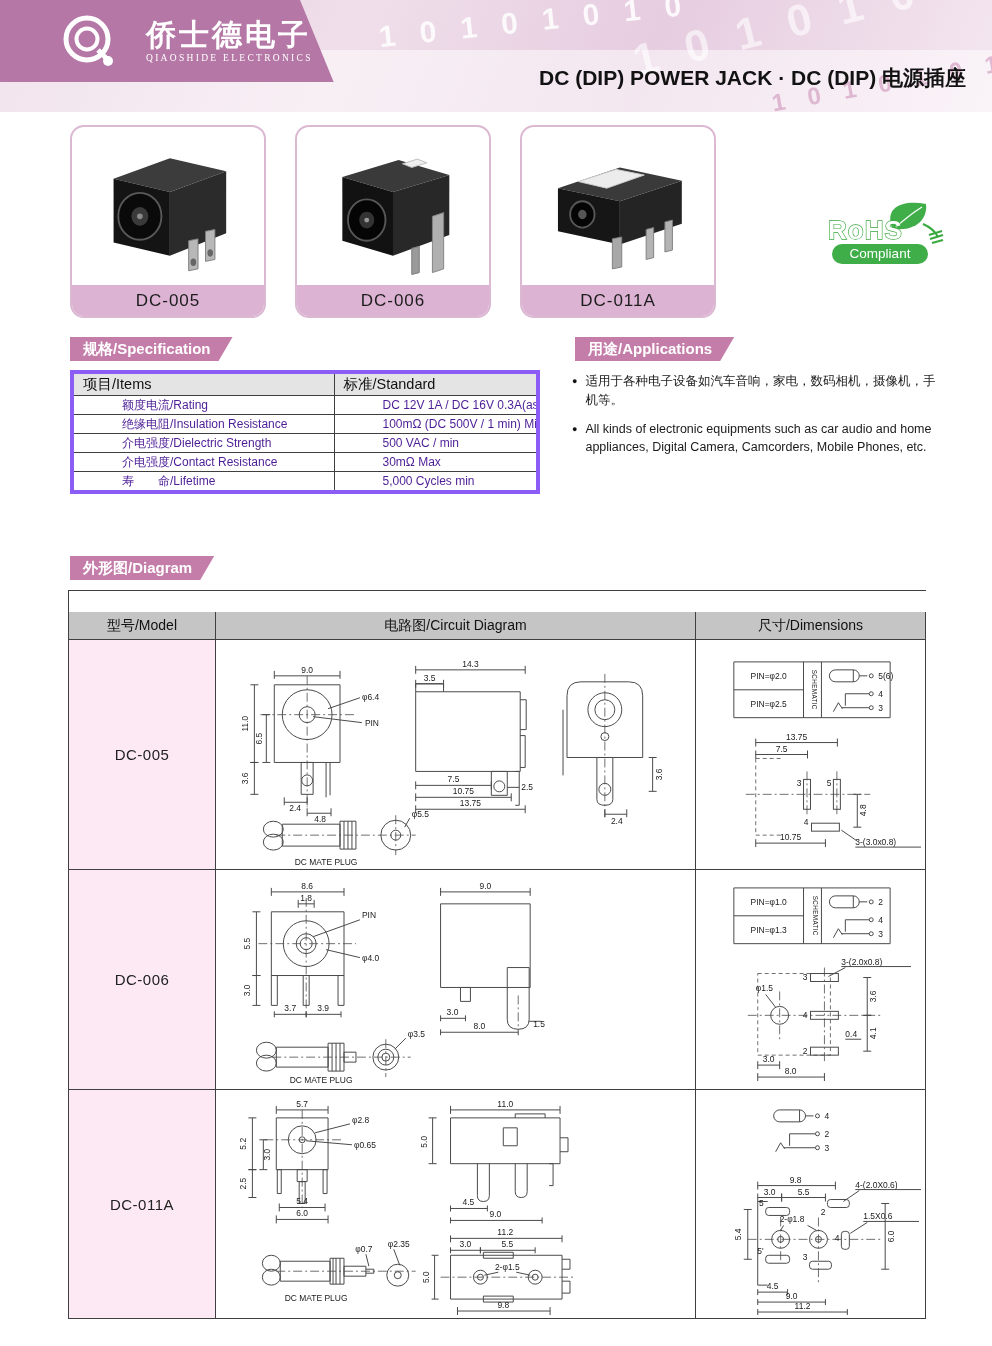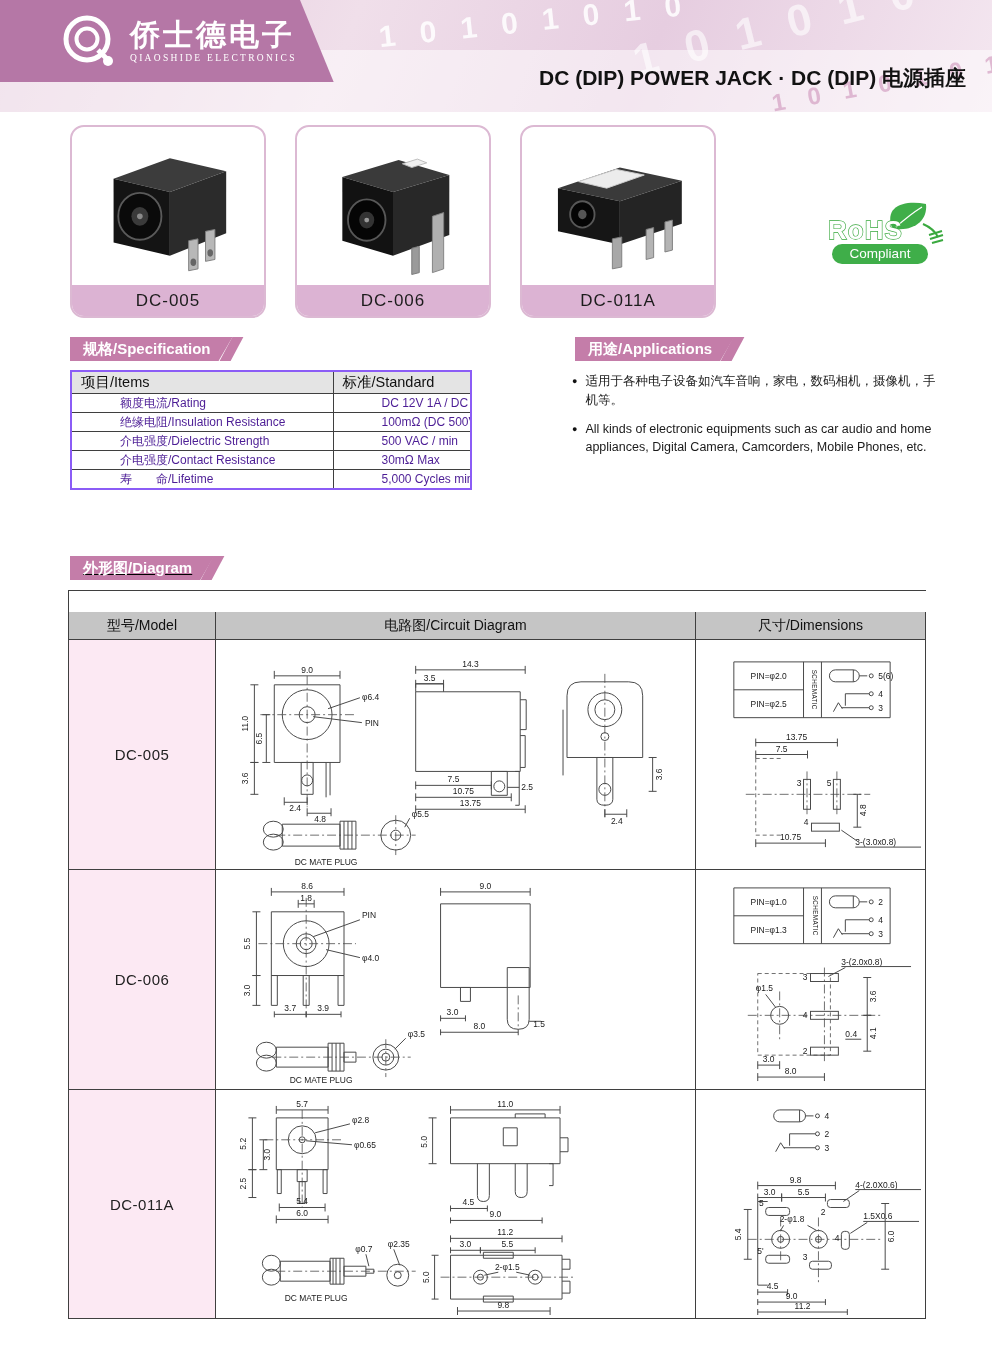--- a/index.html
+++ b/index.html
@@ -9,46 +9,46 @@
   
   .header{position:absolute;left:0;top:0;width:992px;height:112px;overflow:hidden;
     background:linear-gradient(112deg,#e3c7da 0%,#f0dfea 35%,#e6cde0 65%,#f4e7f0 100%);}
   .header-band{position:absolute;left:0;top:50px;width:100%;height:62px;background:rgba(255,255,255,.5);}
   .wm{position:absolute;color:rgba(255,255,255,.85);font-weight:bold;white-space:nowrap;letter-spacing:8px;}
   .wm1{left:378px;top:4px;font-size:30px;transform:rotate(-6deg);}
   .wm2{left:628px;top:-12px;font-size:44px;transform:rotate(-14deg);color:rgba(255,255,255,.6);}
   .wm3{left:770px;top:66px;font-size:24px;color:rgba(203,138,180,.55);transform:rotate(-10deg);}
   .logo-block{position:absolute;left:0;top:0;width:346px;height:82px;background:#b577a6;
     clip-path:polygon(0 0,300px 0,346px 112px,0 112px);
-    display:flex;align-items:center;padding-left:60px;box-sizing:border-box;gap:8px;}
+    display:flex;align-items:center;padding-left:60px;box-sizing:border-box;gap:24px;}
   .company-cn{font-size:30px;color:#fff;font-weight:bold;letter-spacing:3px;line-height:1.05;}
   .company-en{font-size:9.5px;color:#fff;letter-spacing:2.3px;margin-top:3px;font-family:Liberation Serif, serif;}
   .page-title{position:absolute;right:26px;top:64px;font-size:21px;font-weight:bold;color:#121212;}
 
   
   .cards{position:absolute;left:70px;top:125px;display:flex;gap:29px;}
   .card{width:196px;height:193px;border:2px solid #dcb9d3;border-radius:14px;overflow:hidden;
         background:#fff;display:flex;flex-direction:column;box-sizing:border-box;}
   .card-photo{flex:1;display:flex;align-items:center;justify-content:center;}
   .card-label{height:31px;background:#dcb3d3;display:flex;align-items:center;justify-content:center;
         font-size:17px;color:#1c1c1c;letter-spacing:1px;}
 
   
   .sgs{position:absolute;left:775px;top:147px;}
   .rohs{position:absolute;left:786px;top:198px;margin-left:40px;}
 
   
-  .badge{position:absolute;display:flex;align-items:flex-start;height:16px;}
+  .badge{position:absolute;display:flex;align-items:flex-start;height:16px;flex-direction:column;}
   .badge-body{background:#c47da9;color:#fff;font-weight:bold;font-size:15px;line-height:24px;height:24px;
       padding:0 22px 0 13px;clip-path:polygon(0 0,100% 0,calc(100% - 14px) 100%,0 100%);}
   .badge-tail{width:11px;height:24px;background:#c47da9;transform:skewX(-28deg);margin-left:-7px;}
 
   
-  .spec-table{position:absolute;left:70px;top:370px;width:402px;border-collapse:collapse;
-      table-layout:fixed;border:2px solid #8b5cf6;}
+  .spec-table{position:absolute;left:70px;top:370px;width:470px;border-collapse:collapse;
+      table-layout:fixed;border:4px solid #8b5cf6;}
   .spec-table th,.spec-table td{border:1px solid #3f3f3f;text-align:left;padding:0 0 0 9px;
       white-space:nowrap;overflow:hidden;}
   .spec-table th{height:21px;background:#e4e4e4;font-size:14.5px;font-weight:normal;color:#111;}
   .spec-table td{height:18px;font-size:12px;color:#4c1d95;padding-left:48px;}
 
   
   .apps{position:absolute;left:572px;top:372px;width:372px;font-size:12.5px;color:#1a1a1a;line-height:1.5;}
   .app-item{display:flex;gap:8px;margin-bottom:10px;}
   .bullet{font-size:9px;line-height:19px;color:#111;}
 
@@ -209,21 +209,21 @@
     <div class="app-item">
       <span class="bullet">●</span>
       <span>适用于各种电子设备如汽车音响，家电，数码相机，摄像机，手机等。</span>
     </div>
     <div class="app-item">
       <span class="bullet">●</span>
       <span>All kinds of electronic equipments such as car audio and home appliances, Digital Camera, Camcorders, Mobile Phones, etc.</span>
     </div>
   </div>
 
-  <div class="badge" style="left:70px;top:556px;text-decoration:underline;">
+  <div class="badge" style="left:70px;top:556px;">
     <div class="badge-body">外形图/Diagram</div>
     <div class="badge-tail"></div>
   </div>
 
   <div class="dg-table">
     <div class="dg-row dg-head">
       <div class="dg-cell">型号/Model</div>
       <div class="dg-cell">电路图/Circuit Diagram</div>
       <div class="dg-cell">尺寸/Dimensions</div>
     </div>

